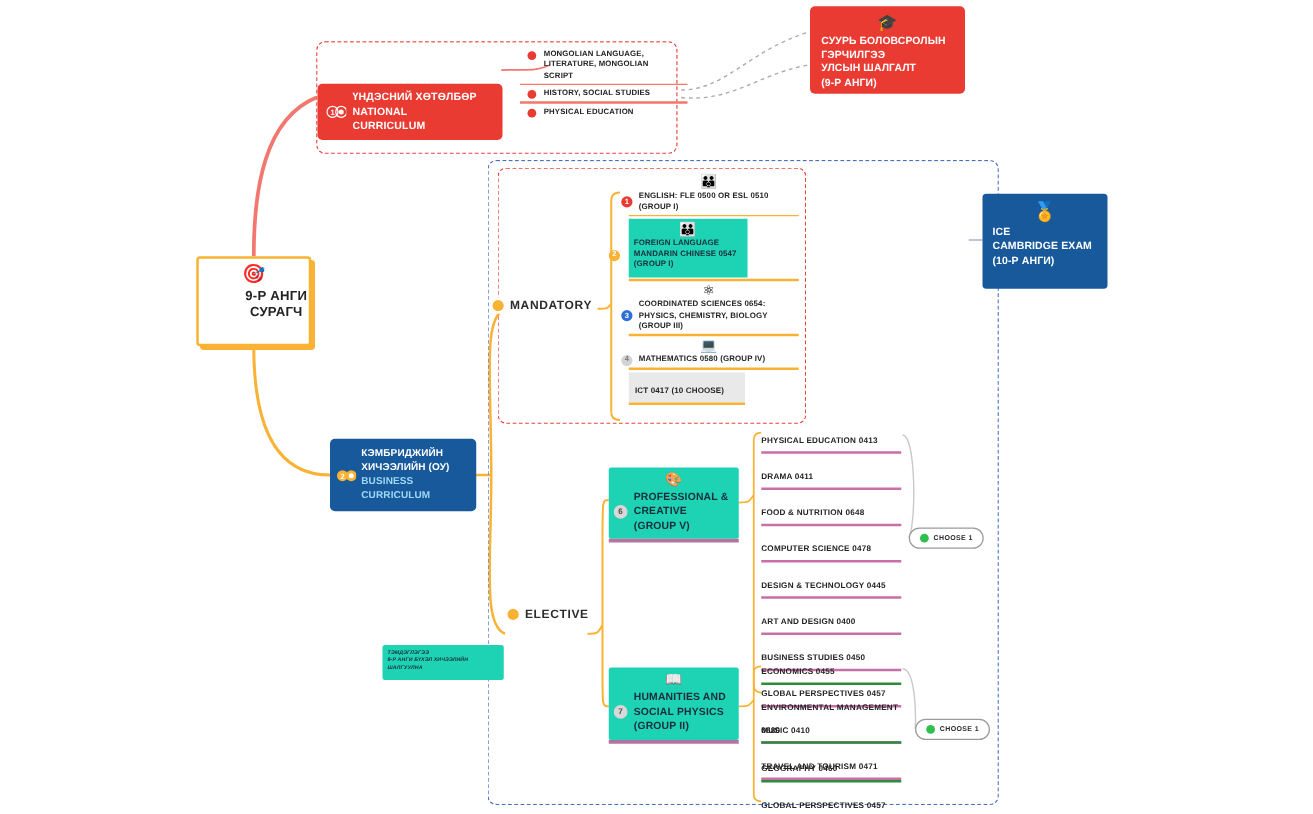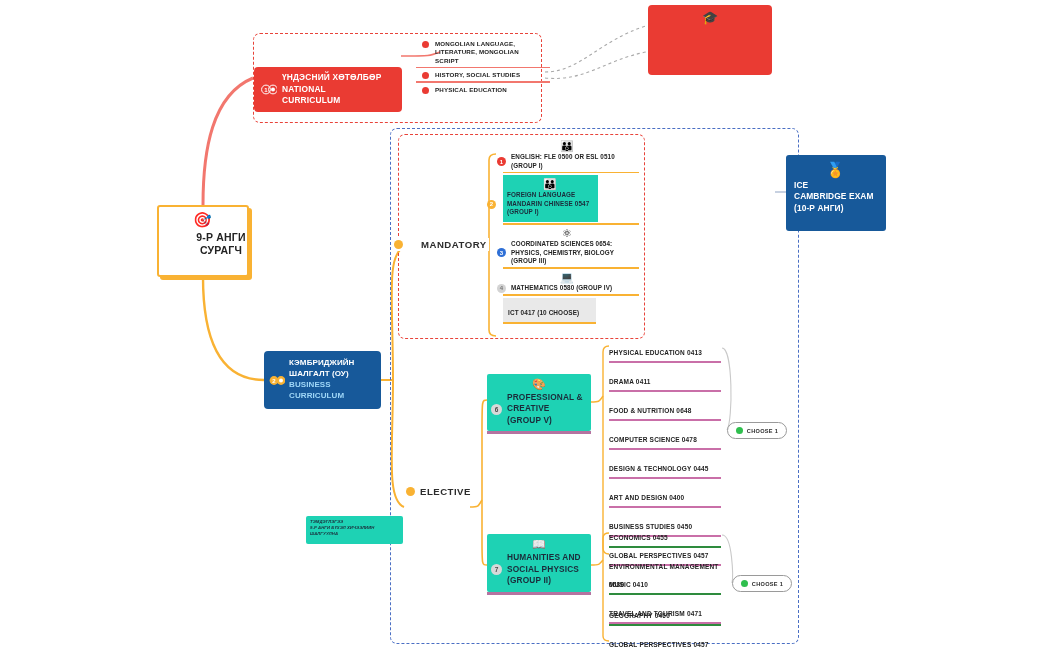--- a/index.html
+++ b/index.html
@@ -161,21 +161,21 @@
   .branch-label {
     display: flex; align-items: center;
     font-size: 9.6px; font-weight: bold;
     color: #2c2c2c; letter-spacing: .5px;
     background: #ffffff; padding: 1px 2px;
   }
   .branch-label .bdot {
     width: 9px; height: 9px; border-radius: 50%;
     background: #F9B233; margin-right: 5px; flex: none;
   }
-  #lbl-mandatory { left: 392px; top: 238px; gap: 13px; }
+  #lbl-mandatory { left: 392px; top: 238px; }
   #lbl-elective  { left: 404px; top: 485px; }
 
   
   #mand-list { left: 497px; top: 140px; width: 140px; }
   .m-row { position: relative; margin-bottom: 5px; }
   .m-ic { text-align: center; font-size: 11px; line-height: 12px; height: 13px; }
   .m-body { display: flex; align-items: center; }
   .m-badge {
     width: 9px; height: 9px; border-radius: 50%;
     flex: none; margin-right: 5px;
@@ -388,20 +388,26 @@
       </div>
       <div class="nat-item">
         <span class="dot"></span>
         <span class="t">PHYSICAL EDUCATION</span>
       </div>
     </div>
   </div>
 
   <div class="node" id="exam-box">
     <div class="ic">🎓</div>
+    <div class="t">
+      <span>СУУРЬ БОЛОВСРОЛЫН</span><br>
+      <span>ГЭРЧИЛГЭЭ</span><br>
+      <span>УЛСЫН ШАЛГАЛТ</span><br>
+      <span>(9-Р АНГИ)</span>
+    </div>
   </div>
 
   <div class="node" id="camb-outer"></div>
   <div class="node" id="mand-dashed"></div>
 
   <div class="node" id="ice-box">
     <div class="ic">🏅</div>
     <div class="t">
       <span>ICE</span><br>
       <span>CAMBRIDGE EXAM</span><br>
@@ -411,21 +417,21 @@
 
   <div class="node" id="camb-box">
     <svg class="numbadge" viewBox="0 0 16 11">
       <circle cx="5" cy="5.5" r="4.4" fill="#F9B233"></circle>
       <text x="5" y="8" font-size="6" font-family="Liberation Sans" fill="#ffffff" text-anchor="middle" font-weight="bold">2</text>
       <circle cx="12" cy="5.5" r="4.4" fill="#F9B233"></circle>
       <circle cx="12" cy="5.5" r="2" fill="#ffffff"></circle>
     </svg>
     <div class="t">
       <span class="camb-ln1">КЭМБРИДЖИЙН</span><br>
-      <span class="camb-ln1">ШАЛГАЛТ (ОУ)</span><br>
+      <span class="camb-ln1">ХИЧЭЭЛИЙН (ОУ)</span><br>
       <span class="camb-ln2">BUSINESS</span><br>
       <span class="camb-ln2">CURRICULUM</span>
     </div>
   </div>
 
   <div class="node branch-label" id="lbl-mandatory">
     <span class="bdot"></span>
     <span>MANDATORY</span>
   </div>
 

